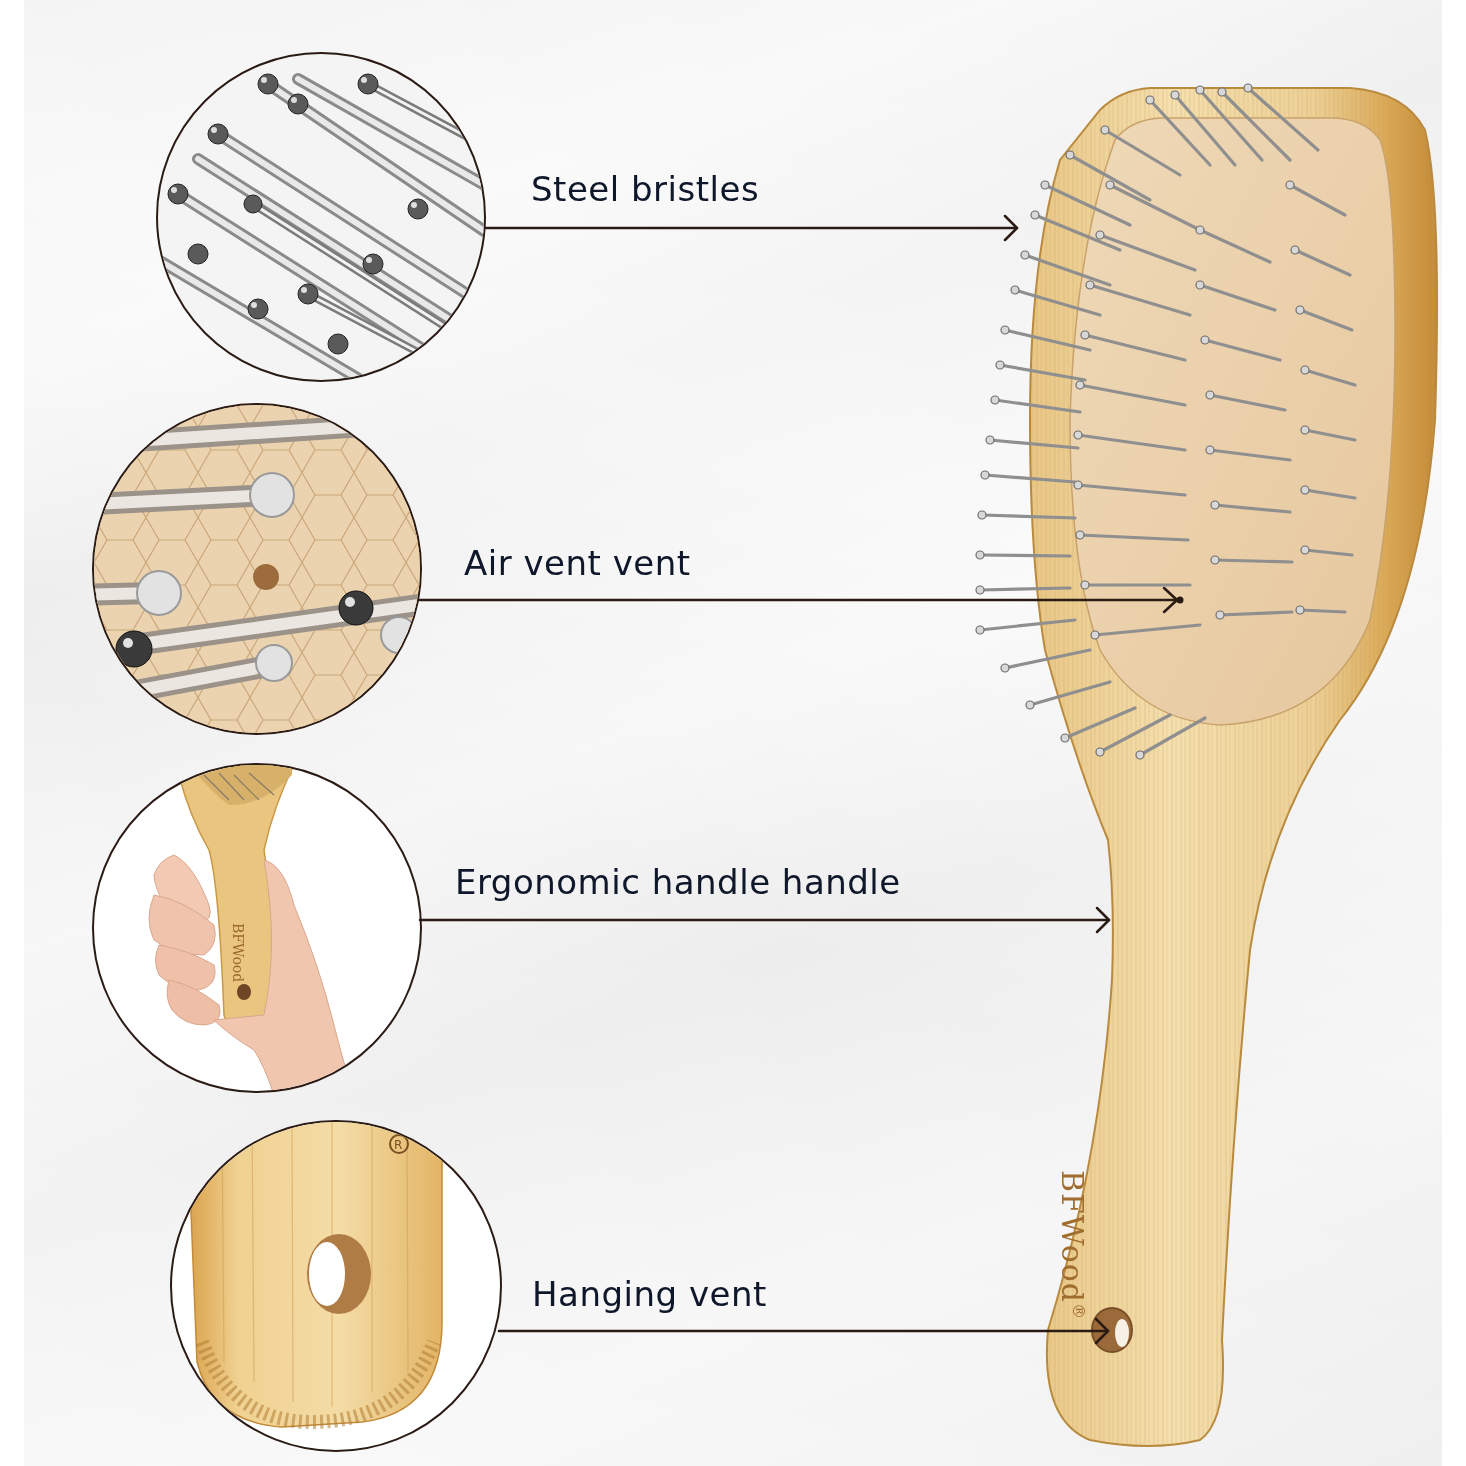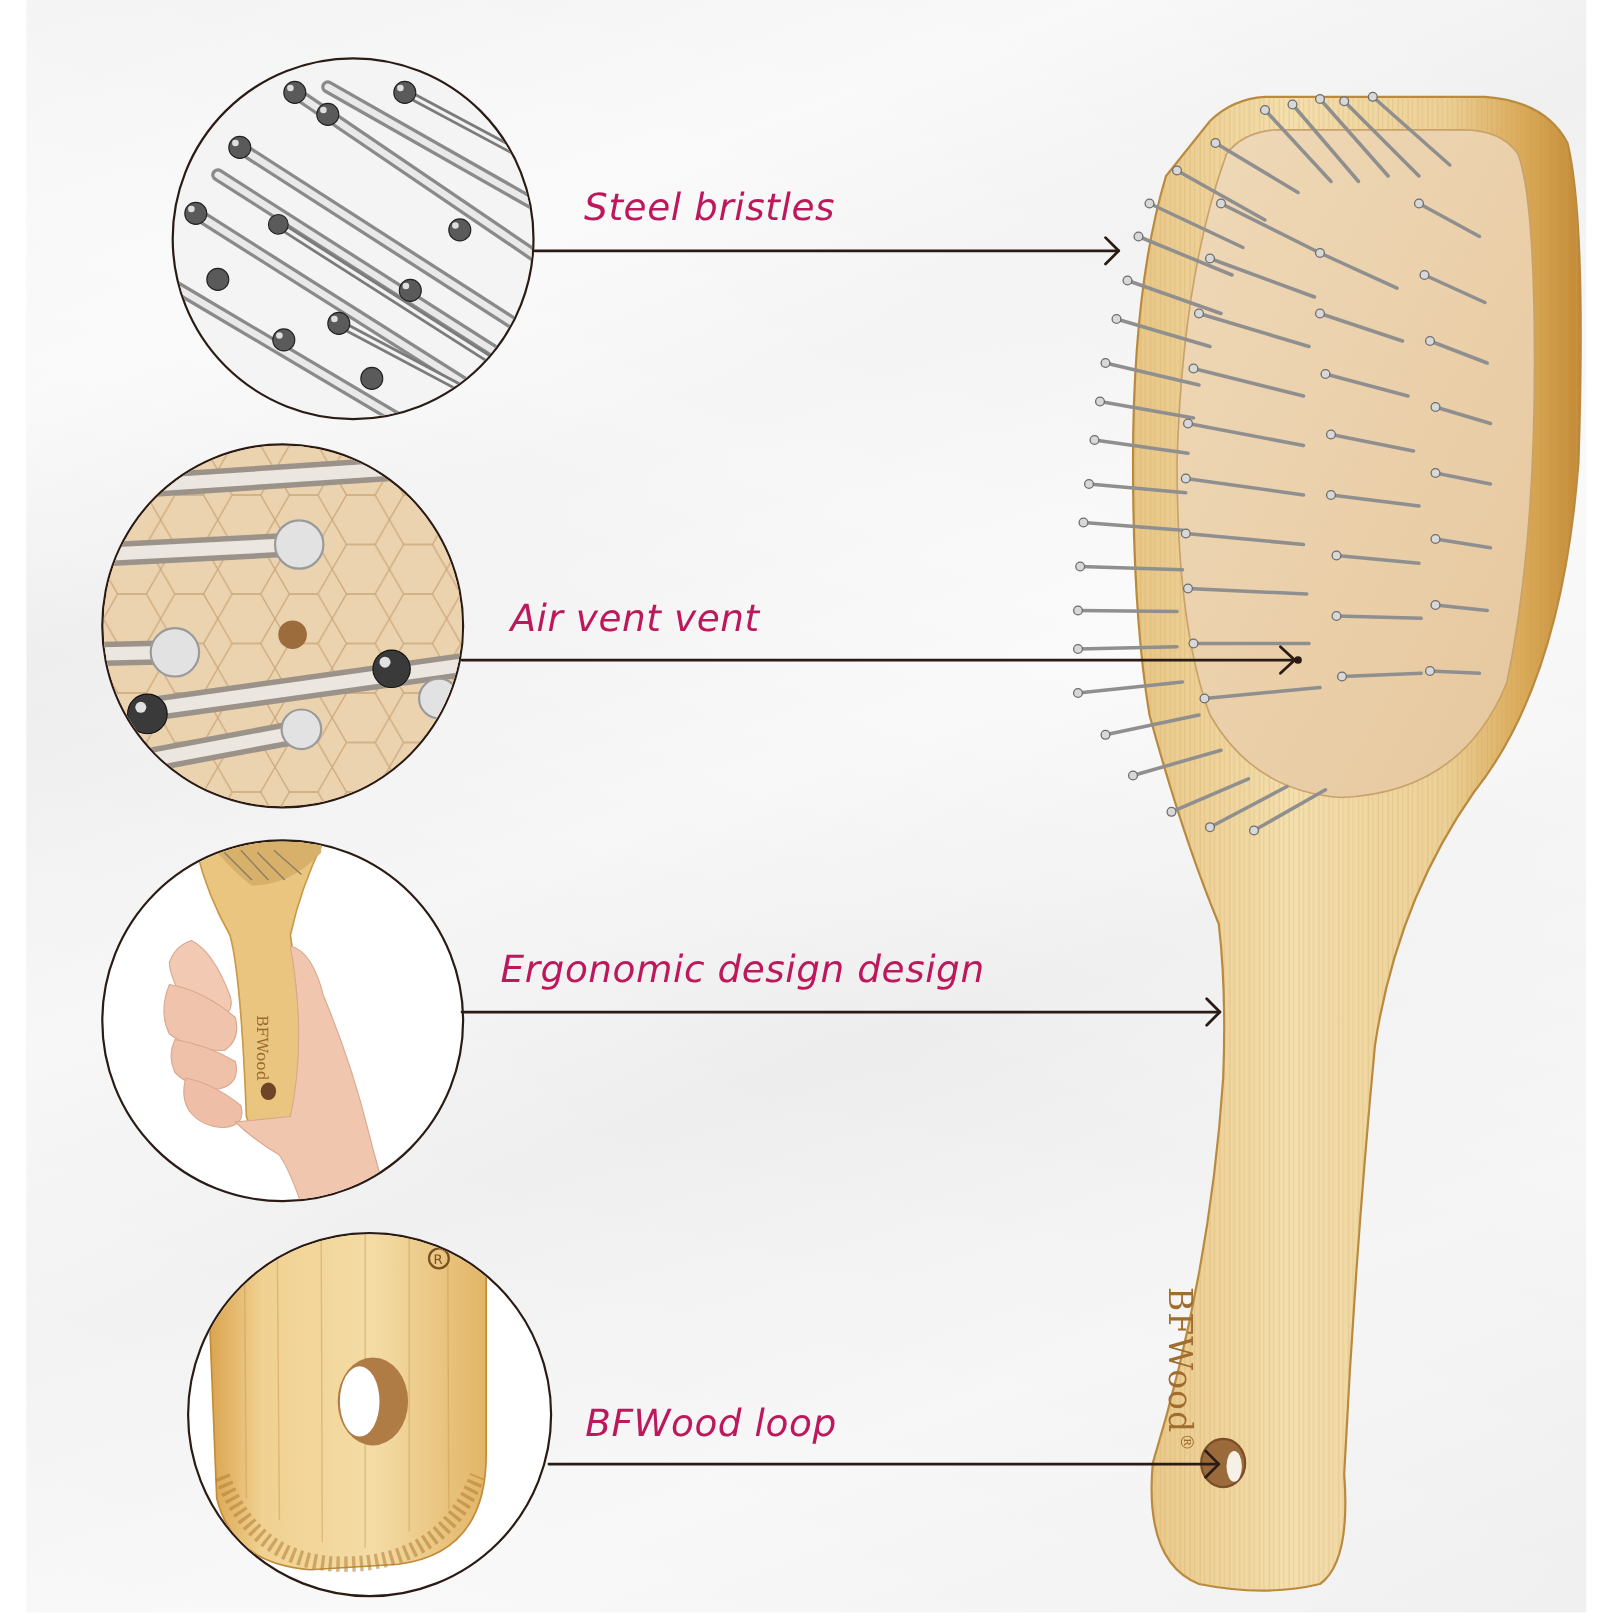--- a/index.html
+++ b/index.html
@@ -12,22 +12,22 @@
     position:absolute; left:24px; top:0; width:1418px; height:1466px;
     background:
       linear-gradient(160deg, rgba(255,255,255,0.0) 0%, rgba(255,255,255,0.55) 18%, rgba(230,230,230,0.0) 30%, rgba(255,255,255,0.5) 48%, rgba(228,228,228,0.0) 62%, rgba(255,255,255,0.45) 80%, rgba(235,235,235,0) 100%),
       linear-gradient(200deg, #efefef 0%, #f6f6f6 35%, #ededed 60%, #f5f5f5 100%);
   }
   .circle {
     position:absolute; border-radius:50%;
     border:2.5px solid #2b1b15; overflow:hidden; box-sizing:border-box;
   }
   .label {
-    position:absolute; color:#be185d; font-size:34px; letter-spacing:0.5px;
-    font-weight:400; white-space:nowrap;font-style:italic;
+    position:absolute; color:#0f172a; font-size:34px; letter-spacing:0.5px;
+    font-weight:400; white-space:nowrap;
   }
   .arrow { position:absolute; overflow:visible; }
   svg { display:block; }
 </style>
 </head>
 <body>
 
 <div class="canvas"></div>
 
 <svg class="arrow" style="left:0;top:0;" width="1466" height="1466" viewBox="0 0 1466 1466">
@@ -319,22 +319,22 @@
     <path d="M30 220 Q60 300 140 300 Q230 300 262 220" fill="none" stroke="#b07d34" stroke-width="14" stroke-dasharray="3 4" opacity="0.55"></path>
     <ellipse cx="167" cy="152" rx="32" ry="40" fill="#b07c45"></ellipse>
     <ellipse cx="155" cy="152" rx="18" ry="32" fill="#ffffff"></ellipse>
     <circle cx="227" cy="22" r="9" fill="none" stroke="#7a4f22" stroke-width="2"></circle>
     <text x="222" y="27" font-size="12" fill="#7a4f22" font-family="DejaVu Sans, sans-serif">R</text>
   </svg>
 </div>
 
 <div class="label" style="left:531px; top:169px;">Steel bristles</div>
 <div class="label" style="left:464px; top:543px;">Air vent vent</div>
-<div class="label" style="left:455px; top:862px;">Ergonomic design design</div>
-<div class="label" style="left:532px; top:1274px;">BFWood loop</div>
+<div class="label" style="left:455px; top:862px;">Ergonomic handle handle</div>
+<div class="label" style="left:532px; top:1274px;">Hanging vent</div>
 
 <svg class="arrow" style="left:0;top:0;" width="1466" height="1466" viewBox="0 0 1466 1466">
   <g fill="none" stroke="#2b1b15" stroke-width="2.5" stroke-linecap="round" stroke-linejoin="round">
     <line x1="486" y1="228" x2="1017" y2="228"></line>
     <polyline points="1005,216 1017,228 1005,240"></polyline>
     <line x1="420" y1="600" x2="1177" y2="600"></line>
     <polyline points="1164,588 1177,600 1164,612"></polyline>
     <line x1="420" y1="920" x2="1109" y2="920"></line>
     <polyline points="1097,908 1109,920 1097,932"></polyline>
     <line x1="499" y1="1331" x2="1108" y2="1331"></line>

